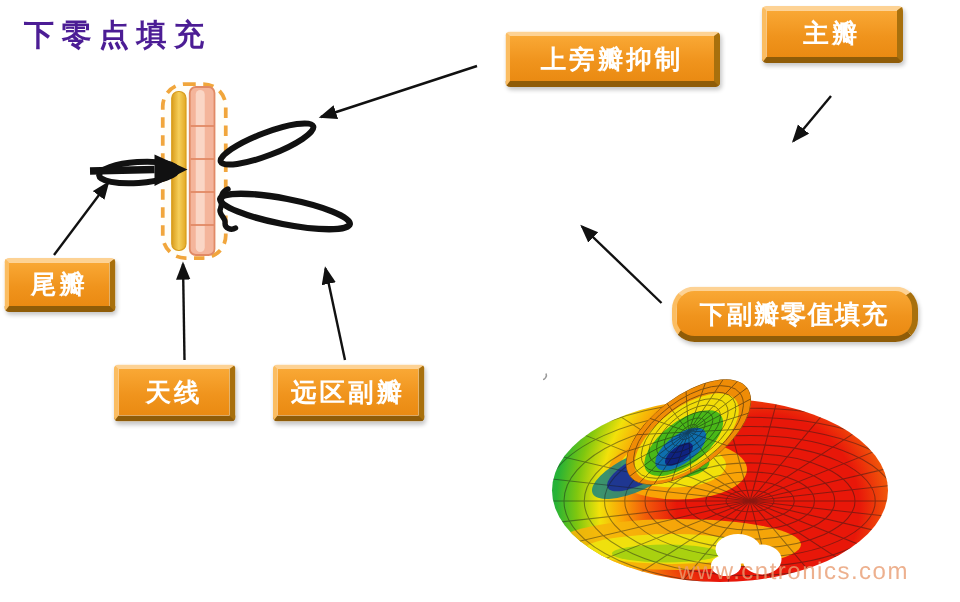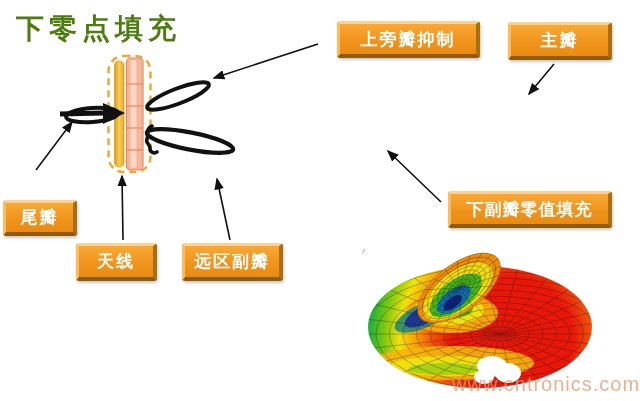--- a/index.html
+++ b/index.html
@@ -5,30 +5,30 @@
   html,body{margin:0;padding:0;background:#fff;}
   #stage{position:relative;width:640px;height:401px;background:#ffffff;overflow:hidden;
          font-family:"Liberation Sans","DejaVu Sans",sans-serif;}
   #diagram-svg{position:absolute;left:0;top:0;z-index:1;}
   .label-box{position:absolute;z-index:3;display:flex;align-items:center;justify-content:center;
     color:#ffffff;font-weight:bold;font-size:17px;letter-spacing:2px;
     background:linear-gradient(180deg,#f9a835 0%,#f0941d 55%,#ea8a12 100%);
     border-style:solid;border-width:3px 4px 4px 3px;
     border-color:#fdd294 #a8700d #8f5c08 #fbbd62;
     border-radius:3px;box-shadow:1px 2px 3px rgba(0,0,0,0.22);box-sizing:border-box;}
-  #box-tail{left:3px;top:172px;width:74px;height:36px;margin-top:28px;}
+  #box-tail{left:3px;top:172px;width:74px;height:36px;}
   #box-antenna{left:76px;top:243px;width:81px;height:38px;text-align:center;}
   #box-far-sidelobe{left:182px;top:243px;width:101px;height:38px;}
   #box-upper-suppress{left:320px;top:21px;width:143px;height:37px;margin-left:17px;}
-  #box-main-lobe{left:508px;top:22px;width:104px;height:38px;}
-  #box-null-fill{left:448px;top:191px;width:164px;height:37px;letter-spacing:1px;}
-  #page-title{position:absolute;left:16px;top:10px;z-index:3;color:#4d7c0f;
-    font-size:28px;font-weight:800;letter-spacing:5px;}
+  #box-main-lobe{left:508px;top:4px;width:94px;height:38px;}
+  #box-null-fill{left:448px;top:191px;width:164px;height:37px;letter-spacing:1px;border-radius:15px;}
+  #page-title{position:absolute;left:16px;top:10px;z-index:3;color:#4c1d95;
+    font-size:20px;font-weight:800;letter-spacing:5px;}
   #watermark{position:absolute;left:452px;top:373px;z-index:4;
-    color:rgba(233,156,114,0.8);font-size:20px;letter-spacing:1px;}
+    color:rgba(233,156,114,0.8);font-size:16px;letter-spacing:1px;}
 </style>
 </head>
 <body>
 
 <div id="stage">
 
   <svg id="diagram-svg" width="640" height="401" viewBox="0 0 640 401">
     <defs>
       <marker id="ah" markerWidth="9" markerHeight="8" refX="6.5" refY="3" orient="auto">
         <path d="M0,0 L7.5,3 L0,6 z" fill="#111"></path>

